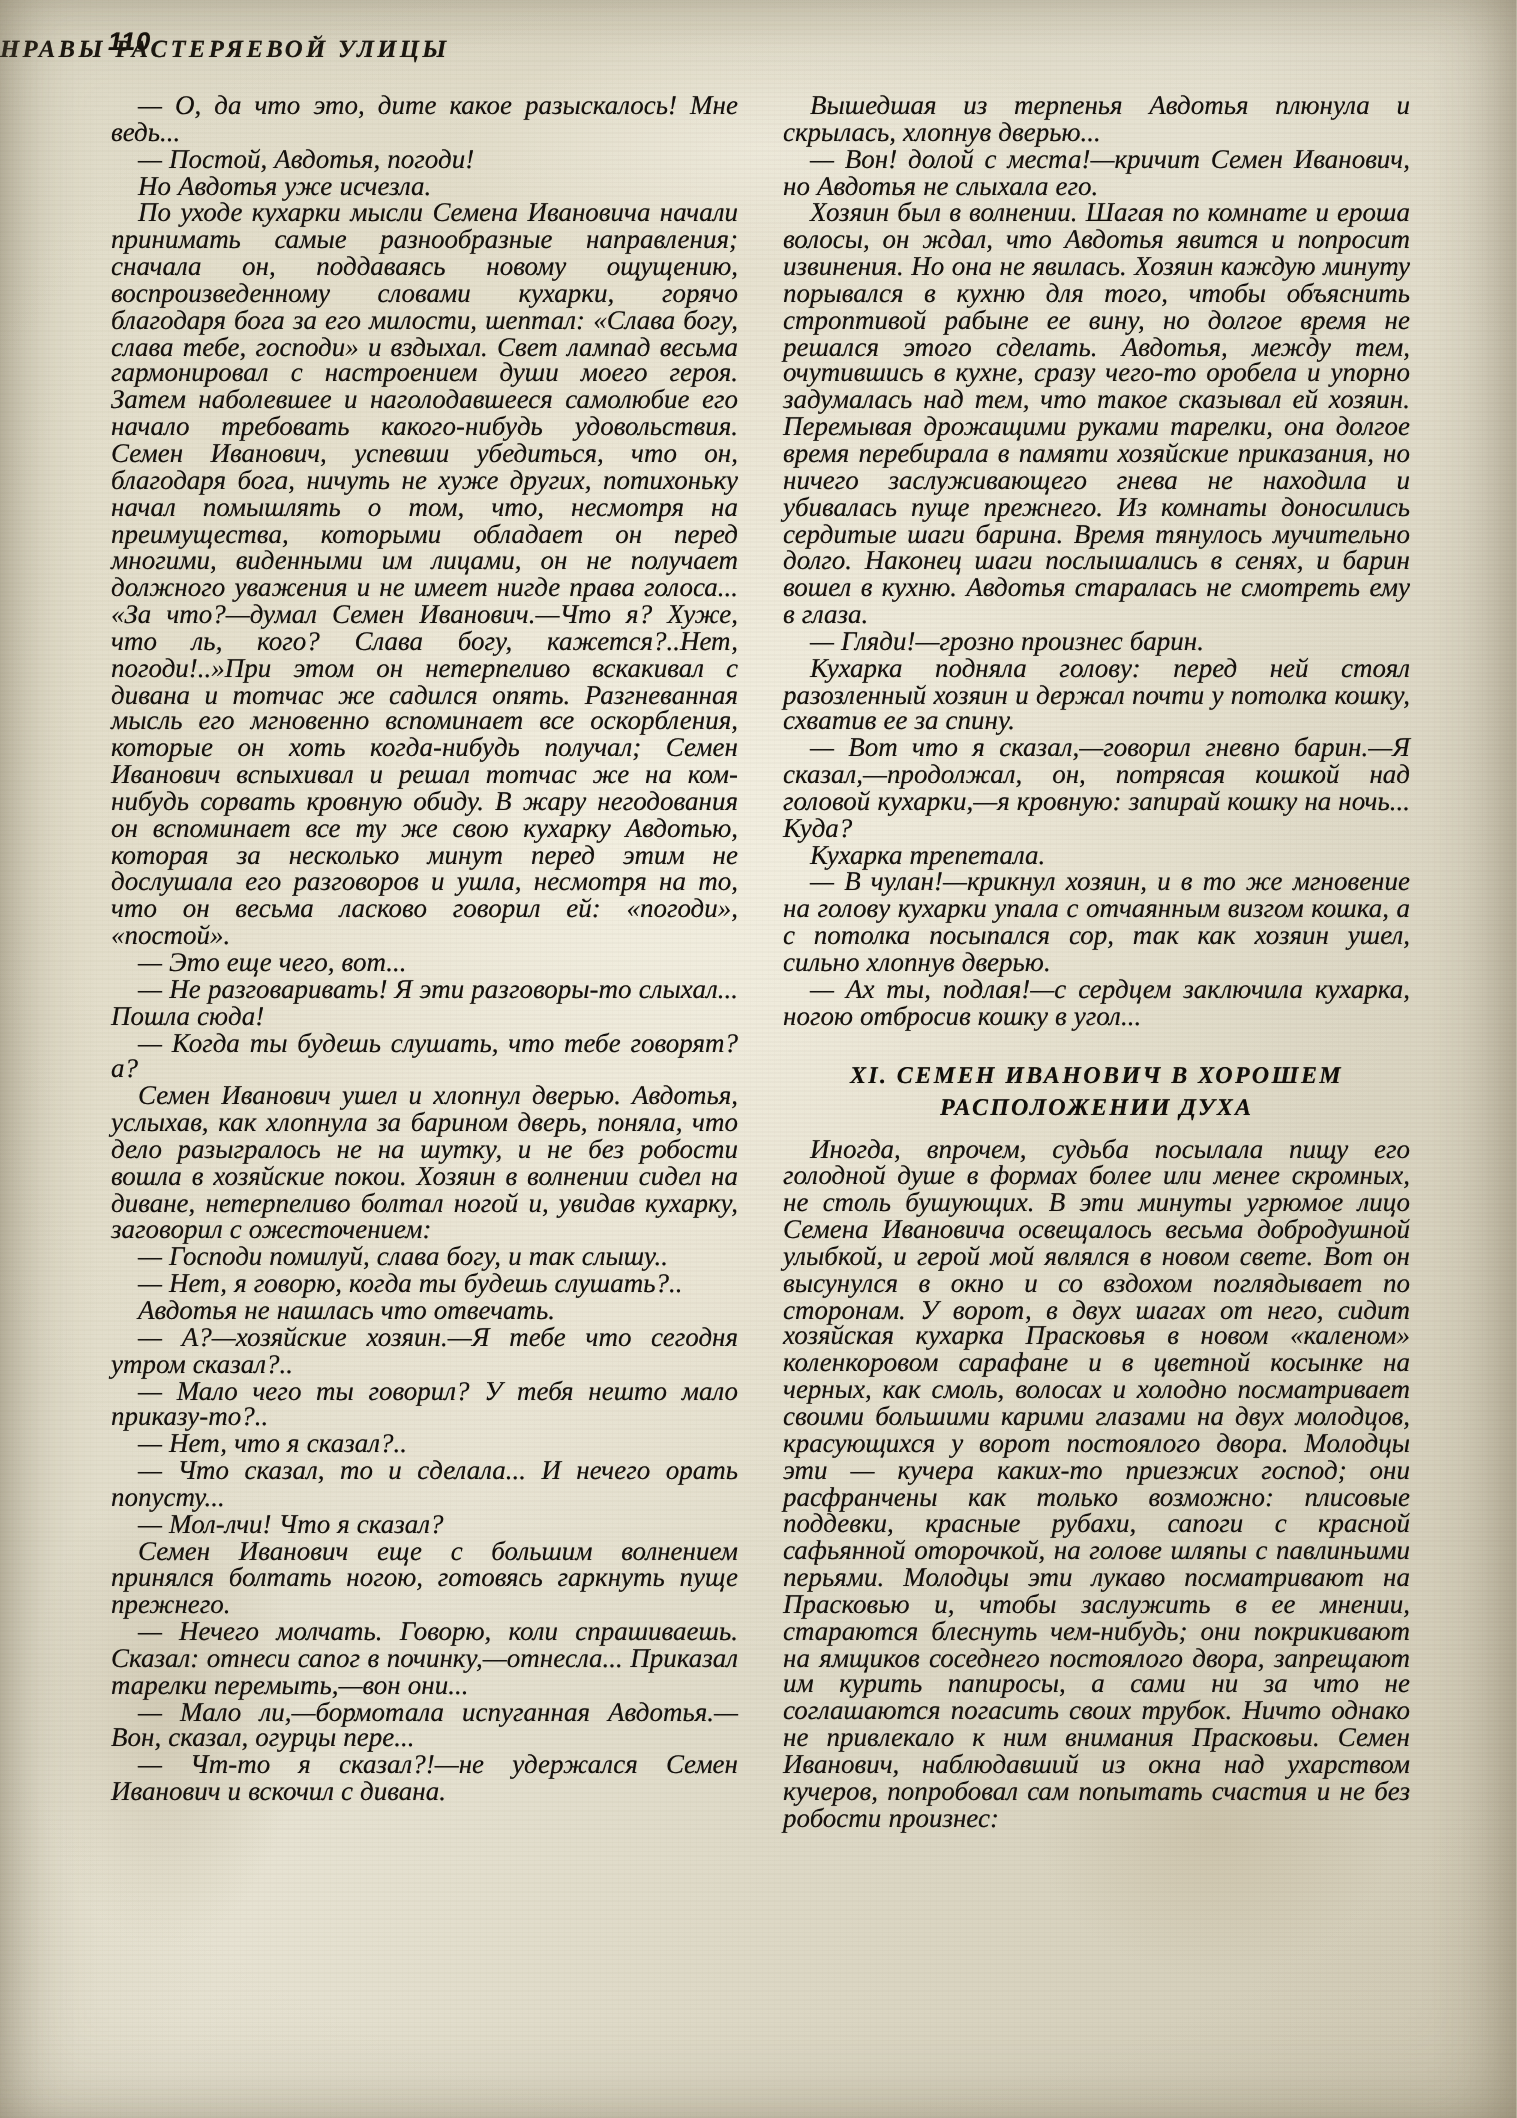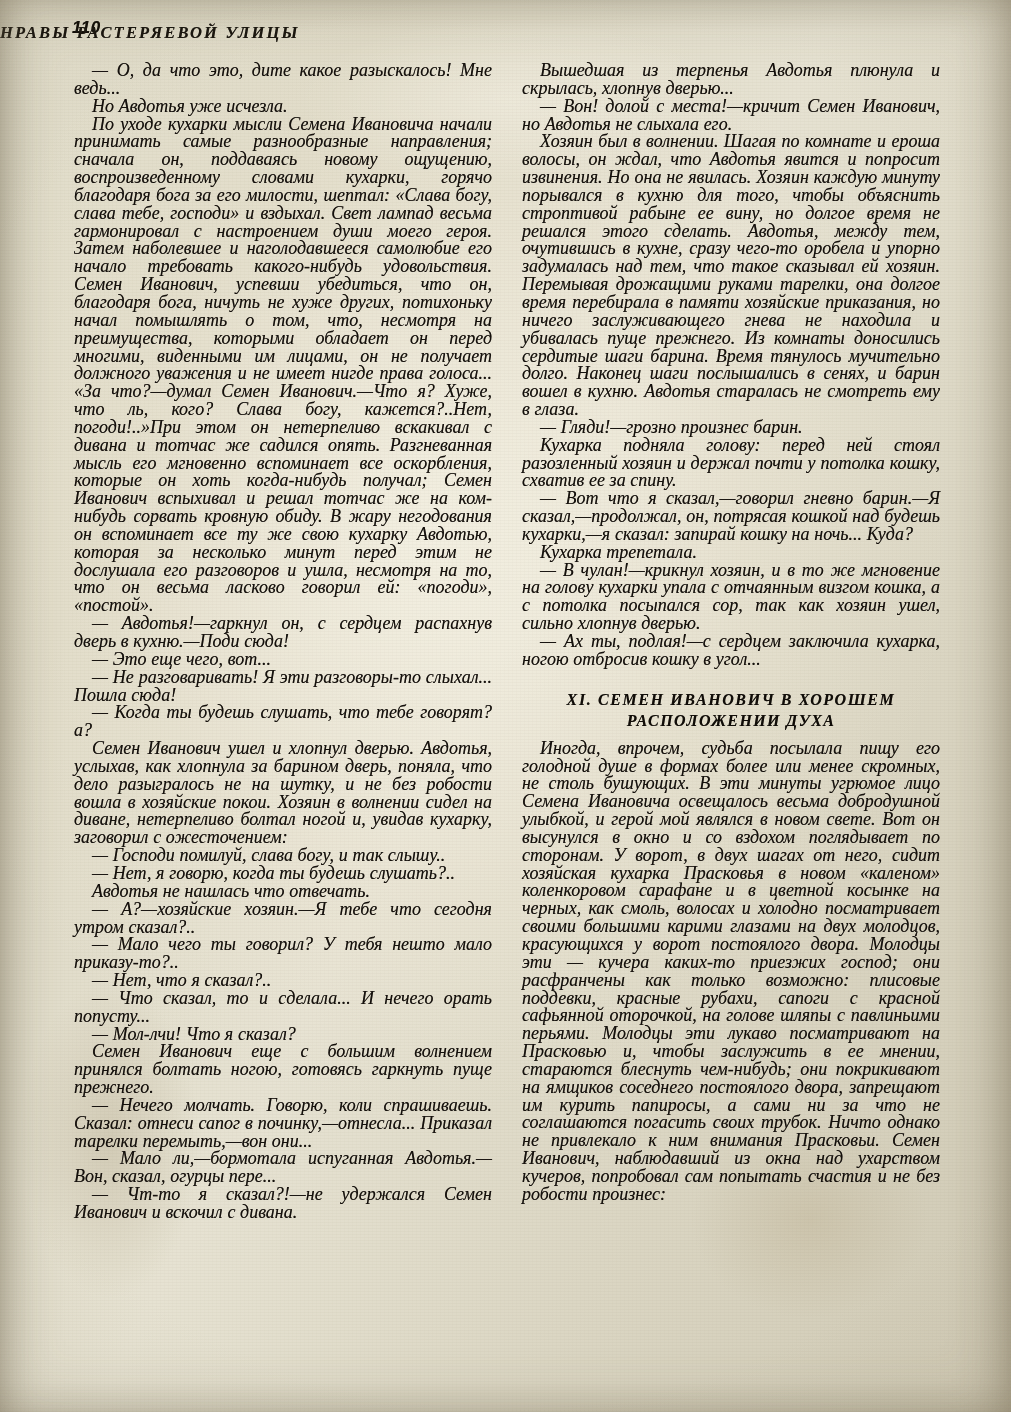--- a/index.html
+++ b/index.html
@@ -159,23 +159,23 @@
 
   <div class="running-head">
     <div class="folio fadeblur">110</div>
     <div class="head-title fadeblur">НРАВЫ РАСТЕРЯЕВОЙ УЛИЦЫ</div>
   </div>
 
   <div class="columns">
 
     <div class="col">
       <p class="para fadeblur">— О, да что это, дите какое разыскалось! Мне ведь...</p>
+      <p class="para fadeblur">— Постой, Авдотья, погоди!</p>
       <p class="para fadeblur">Но Авдотья уже исчезла.</p>
       <p class="para fadeblur">По уходе кухарки мысли Семена Ивановича начали принимать самые разнообразные направления; сначала он, поддаваясь новому ощущению, воспроизведенному словами кухарки, горячо благодаря бога за его милости, шептал: «Слава богу, слава тебе, господи» и вздыхал. Свет лампад весьма гармонировал с настроением души моего героя. Затем наболевшее и наголодавшееся самолюбие его начало требовать какого-нибудь удовольствия. Семен Иванович, успевши убедиться, что он, благодаря бога, ничуть не хуже других, потихоньку начал помышлять о том, что, несмотря на преимущества, которыми обладает он перед многими, виденными им лицами, он не получает должного уважения и не имеет нигде права голоса... «За что?—думал Семен Иванович.—Что я? Хуже, что ль, кого? Слава богу, кажется?..Нет, погоди!..»При этом он нетерпеливо вскакивал с дивана и тотчас же садился опять. Разгневанная мысль его мгновенно вспоминает все оскорбления, которые он хоть когда-нибудь получал; Семен Иванович вспыхивал и решал тотчас же на ком-нибудь сорвать кровную обиду. В жару негодования он вспоминает все ту же свою кухарку Авдотью, которая за несколько минут перед этим не дослушала его разговоров и ушла, несмотря на то, что он весьма ласково говорил ей: «погоди», «постой».</p>
-      <p class="para fadeblur">— Авдотья!—гаркнул он, с сердцем распахнув дверь в кухню.—Поди сюда!</p>
       <p class="para fadeblur">— Это еще чего, вот...</p>
       <p class="para fadeblur">— Не разговаривать! Я эти разговоры-то слыхал... Пошла сюда!</p>
       <p class="para fadeblur">— Когда ты будешь слушать, что тебе говорят? а?</p>
       <p class="para fadeblur">Семен Иванович ушел и хлопнул дверью. Авдотья, услыхав, как хлопнула за барином дверь, поняла, что дело разыгралось не на шутку, и не без робости вошла в хозяйские покои. Хозяин в волнении сидел на диване, нетерпеливо болтал ногой и, увидав кухарку, заговорил с ожесточением:</p>
       <p class="para fadeblur">— Господи помилуй, слава богу, и так слышу..</p>
       <p class="para fadeblur">— Нет, я говорю, когда ты будешь слушать?..</p>
       <p class="para fadeblur">Авдотья не нашлась что отвечать.</p>
       <p class="para fadeblur">— А?—хозяйские хозяин.—Я тебе что сегодня утром сказал?..</p>
       <p class="para fadeblur">— Мало чего ты говорил? У тебя нешто мало приказу-то?..</p>
       <p class="para fadeblur">— Нет, что я сказал?..</p>
@@ -186,21 +186,21 @@
       <p class="para fadeblur">— Мало ли,—бормотала испуганная Авдотья.—Вон, сказал, огурцы пере...</p>
       <p class="para fadeblur">— Чт-то я сказал?!—не удержался Семен Иванович и вскочил с дивана.</p>
     </div>
 
     <div class="col">
       <p class="para fadeblur">Вышедшая из терпенья Авдотья плюнула и скрылась, хлопнув дверью...</p>
       <p class="para fadeblur">— Вон! долой с места!—кричит Семен Иванович, но Авдотья не слыхала его.</p>
       <p class="para fadeblur">Хозяин был в волнении. Шагая по комнате и ероша волосы, он ждал, что Авдотья явится и попросит извинения. Но она не явилась. Хозяин каждую минуту порывался в кухню для того, чтобы объяснить строптивой рабыне ее вину, но долгое время не решался этого сделать. Авдотья, между тем, очутившись в кухне, сразу чего-то оробела и упорно задумалась над тем, что такое сказывал ей хозяин. Перемывая дрожащими руками тарелки, она долгое время перебирала в памяти хозяйские приказания, но ничего заслуживающего гнева не находила и убивалась пуще прежнего. Из комнаты доносились сердитые шаги барина. Время тянулось мучительно долго. Наконец шаги послышались в сенях, и барин вошел в кухню. Авдотья старалась не смотреть ему в глаза.</p>
       <p class="para fadeblur">— Гляди!—грозно произнес барин.</p>
       <p class="para fadeblur">Кухарка подняла голову: перед ней стоял разозленный хозяин и держал почти у потолка кошку, схватив ее за спину.</p>
-      <p class="para fadeblur">— Вот что я сказал,—говорил гневно барин.—Я сказал,—продолжал, он, потрясая кошкой над будешь кухарки,—я сказал: запирай кошку на ночь... Куда?</p>
+      <p class="para fadeblur">— Вот что я сказал,—говорил гневно барин.—Я сказал,—продолжал, он, потрясая кошкой над головой кухарки,—я кровную: запирай кошку на ночь... Куда?</p>
       <p class="para fadeblur">Кухарка трепетала.</p>
       <p class="para fadeblur">— В чулан!—крикнул хозяин, и в то же мгновение на голову кухарки упала с отчаянным визгом кошка, а с потолка посыпался сор, так как хозяин ушел, сильно хлопнув дверью.</p>
       <p class="para fadeblur">— Ах ты, подлая!—с сердцем заключила кухарка, ногою отбросив кошку в угол...</p>
 
       <h2 class="chapter-head fadeblur">
         <span>XI. СЕМЕН ИВАНОВИЧ В ХОРОШЕМ</span>
         <span class="line2">РАСПОЛОЖЕНИИ ДУХА</span>
       </h2>
 
       <p class="para fadeblur">Иногда, впрочем, судьба посылала пищу его голодной душе в формах более или менее скромных, не столь бушующих. В эти минуты угрюмое лицо Семена Ивановича освещалось весьма добродушной улыбкой, и герой мой являлся в новом свете. Вот он высунулся в окно и со вздохом поглядывает по сторонам. У ворот, в двух шагах от него, сидит хозяйская кухарка Прасковья в новом «каленом» коленкоровом сарафане и в цветной косынке на черных, как смоль, волосах и холодно посматривает своими большими карими глазами на двух молодцов, красующихся у ворот постоялого двора. Молодцы эти — кучера каких-то приезжих господ; они расфранчены как только возможно: плисовые поддевки, красные рубахи, сапоги с красной сафьянной оторочкой, на голове шляпы с павлиньими перьями. Молодцы эти лукаво посматривают на Прасковью и, чтобы заслужить в ее мнении, стараются блеснуть чем-нибудь; они покрикивают на ямщиков соседнего постоялого двора, запрещают им курить папиросы, а сами ни за что не соглашаются погасить своих трубок. Ничто однако не привлекало к ним внимания Прасковьи. Семен Иванович, наблюдавший из окна над ухарством кучеров, попробовал сам попытать счастия и не без робости произнес:</p>

